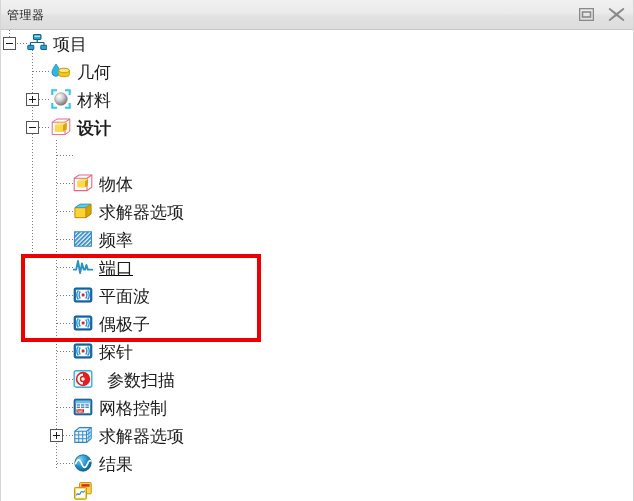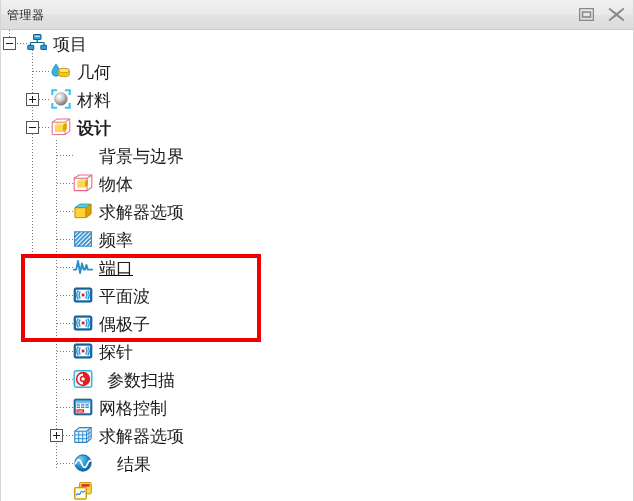--- a/index.html
+++ b/index.html
@@ -390,23 +390,20 @@
     </div>
     <div class="row" style="top:28px; left:72px;">
       <span class="label">几何</span>
     </div>
     <div class="row" style="top:56px; left:72px;">
       <span class="label">材料</span>
     </div>
     <div class="row" style="top:84px; left:72px;">
       <span class="label bold">设计</span>
     </div>
-    <div class="row" style="top:112px; left:94px;">
-      <span class="label">背景与边界</span>
-    </div>
     <div class="row" style="top:140px; left:94px;">
       <span class="label">物体</span>
     </div>
     <div class="row" style="top:168px; left:94px;">
       <span class="label">求解器选项</span>
     </div>
     <div class="row" style="top:196px; left:94px;">
       <span class="label">频率</span>
     </div>
     <div class="row" style="top:224px; left:94px;text-decoration:underline;">
@@ -423,20 +420,20 @@
     </div>
     <div class="row" style="top:336px; left:94px;margin-left:8px;">
       <span class="label">参数扫描</span>
     </div>
     <div class="row" style="top:364px; left:94px;">
       <span class="label">网格控制</span>
     </div>
     <div class="row" style="top:392px; left:94px;justify-content:flex-end;">
       <span class="label">求解器选项</span>
     </div>
-    <div class="row" style="top:420px; left:94px;margin-left:18px;">
+    <div class="row" style="top:420px; left:94px;">
       <span class="label">结果</span>
     </div>
 
     <div id="redbox" style="left: 20px; top: 224px; width: 240px; height: 88px; border-color: rgb(238, 0, 0);"></div>
 
   </div>
 </div>
 
 </body></html>

